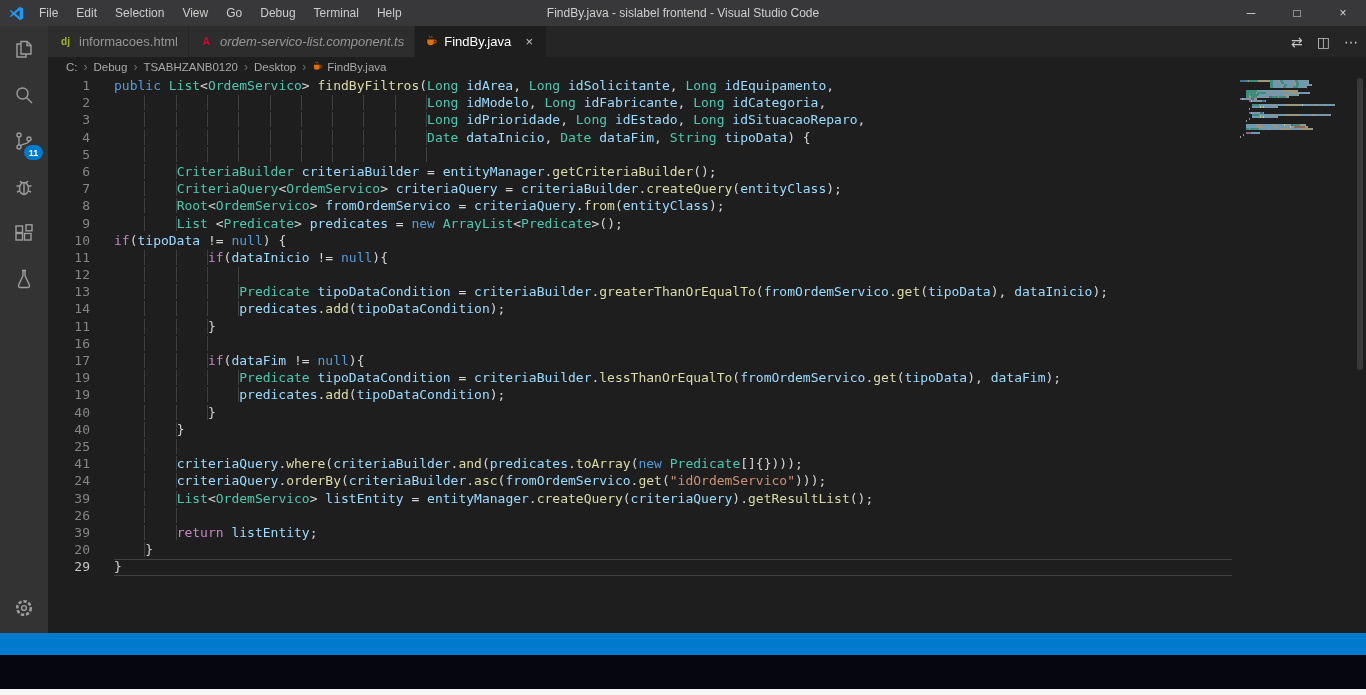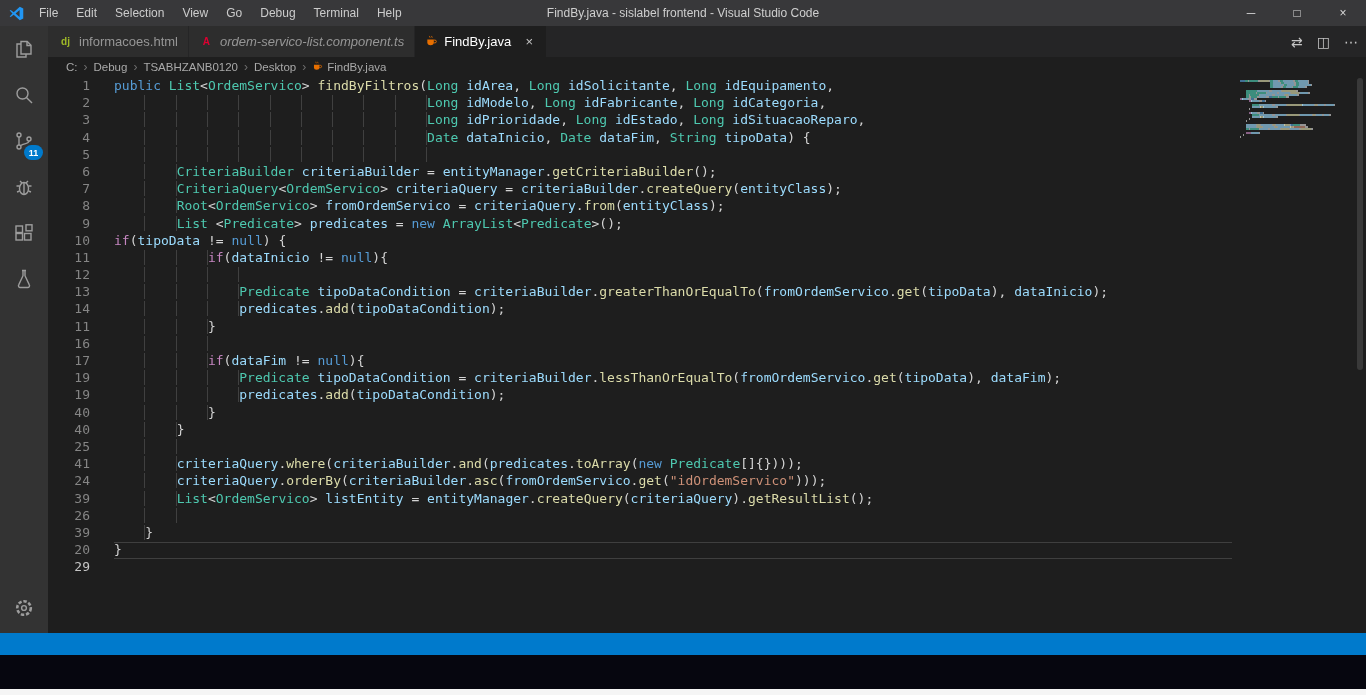--- a/index.html
+++ b/index.html
@@ -238,20 +238,21 @@
         <div class="code-line"><span class="tk-ws">            </span><span class="tk-ct" style="color: rgb(197, 134, 192);">if</span><span class="tk-tx" style="color: rgb(212, 212, 212);">(</span><span class="tk-va" style="color: rgb(156, 220, 254);">dataFim</span><span class="tk-tx" style="color: rgb(212, 212, 212);"> != </span><span class="tk-kw" style="color: rgb(86, 156, 214);">null</span><span class="tk-tx" style="color: rgb(212, 212, 212);">){</span></div>
         <div class="code-line"><span class="tk-ws">                </span><span class="tk-ty" style="color: rgb(78, 201, 176);">Predicate</span><span class="tk-va" style="color: rgb(156, 220, 254);"> tipoDataCondition</span><span class="tk-tx" style="color: rgb(212, 212, 212);"> = </span><span class="tk-va" style="color: rgb(156, 220, 254);">criteriaBuilder</span><span class="tk-tx" style="color: rgb(212, 212, 212);">.</span><span class="tk-fn" style="color: rgb(220, 220, 170);">lessThanOrEqualTo</span><span class="tk-tx" style="color: rgb(212, 212, 212);">(</span><span class="tk-va" style="color: rgb(156, 220, 254);">fromOrdemServico</span><span class="tk-tx" style="color: rgb(212, 212, 212);">.</span><span class="tk-fn" style="color: rgb(220, 220, 170);">get</span><span class="tk-tx" style="color: rgb(212, 212, 212);">(</span><span class="tk-va" style="color: rgb(156, 220, 254);">tipoData</span><span class="tk-tx" style="color: rgb(212, 212, 212);">), </span><span class="tk-va" style="color: rgb(156, 220, 254);">dataFim</span><span class="tk-tx" style="color: rgb(212, 212, 212);">);</span></div>
         <div class="code-line"><span class="tk-ws">                </span><span class="tk-va" style="color: rgb(156, 220, 254);">predicates</span><span class="tk-tx" style="color: rgb(212, 212, 212);">.</span><span class="tk-fn" style="color: rgb(220, 220, 170);">add</span><span class="tk-tx" style="color: rgb(212, 212, 212);">(</span><span class="tk-va" style="color: rgb(156, 220, 254);">tipoDataCondition</span><span class="tk-tx" style="color: rgb(212, 212, 212);">);</span></div>
         <div class="code-line"><span class="tk-ws">            </span><span class="tk-tx" style="color: rgb(212, 212, 212);">}</span></div>
         <div class="code-line"><span class="tk-ws">        </span><span class="tk-tx" style="color: rgb(212, 212, 212);">}</span></div>
         <div class="code-line"><span class="tk-ws">        </span></div>
         <div class="code-line"><span class="tk-ws">        </span><span class="tk-va" style="color: rgb(156, 220, 254);">criteriaQuery</span><span class="tk-tx" style="color: rgb(212, 212, 212);">.</span><span class="tk-fn" style="color: rgb(220, 220, 170);">where</span><span class="tk-tx" style="color: rgb(212, 212, 212);">(</span><span class="tk-va" style="color: rgb(156, 220, 254);">criteriaBuilder</span><span class="tk-tx" style="color: rgb(212, 212, 212);">.</span><span class="tk-fn" style="color: rgb(220, 220, 170);">and</span><span class="tk-tx" style="color: rgb(212, 212, 212);">(</span><span class="tk-va" style="color: rgb(156, 220, 254);">predicates</span><span class="tk-tx" style="color: rgb(212, 212, 212);">.</span><span class="tk-fn" style="color: rgb(220, 220, 170);">toArray</span><span class="tk-tx" style="color: rgb(212, 212, 212);">(</span><span class="tk-kw" style="color: rgb(86, 156, 214);">new </span><span class="tk-ty" style="color: rgb(78, 201, 176);">Predicate</span><span class="tk-tx" style="color: rgb(212, 212, 212);">[]{})));</span></div>
         <div class="code-line"><span class="tk-ws">        </span><span class="tk-va" style="color: rgb(156, 220, 254);">criteriaQuery</span><span class="tk-tx" style="color: rgb(212, 212, 212);">.</span><span class="tk-fn" style="color: rgb(220, 220, 170);">orderBy</span><span class="tk-tx" style="color: rgb(212, 212, 212);">(</span><span class="tk-va" style="color: rgb(156, 220, 254);">criteriaBuilder</span><span class="tk-tx" style="color: rgb(212, 212, 212);">.</span><span class="tk-fn" style="color: rgb(220, 220, 170);">asc</span><span class="tk-tx" style="color: rgb(212, 212, 212);">(</span><span class="tk-va" style="color: rgb(156, 220, 254);">fromOrdemServico</span><span class="tk-tx" style="color: rgb(212, 212, 212);">.</span><span class="tk-fn" style="color: rgb(220, 220, 170);">get</span><span class="tk-tx" style="color: rgb(212, 212, 212);">(</span><span class="tk-st" style="color: rgb(206, 145, 120);">"idOrdemServico"</span><span class="tk-tx" style="color: rgb(212, 212, 212);">)));</span></div>
         <div class="code-line"><span class="tk-ws">        </span><span class="tk-ty" style="color: rgb(78, 201, 176);">List</span><span class="tk-tx" style="color: rgb(212, 212, 212);">&lt;</span><span class="tk-ty" style="color: rgb(78, 201, 176);">OrdemServico</span><span class="tk-tx" style="color: rgb(212, 212, 212);">&gt; </span><span class="tk-va" style="color: rgb(156, 220, 254);">listEntity</span><span class="tk-tx" style="color: rgb(212, 212, 212);"> = </span><span class="tk-va" style="color: rgb(156, 220, 254);">entityManager</span><span class="tk-tx" style="color: rgb(212, 212, 212);">.</span><span class="tk-fn" style="color: rgb(220, 220, 170);">createQuery</span><span class="tk-tx" style="color: rgb(212, 212, 212);">(</span><span class="tk-va" style="color: rgb(156, 220, 254);">criteriaQuery</span><span class="tk-tx" style="color: rgb(212, 212, 212);">).</span><span class="tk-fn" style="color: rgb(220, 220, 170);">getResultList</span><span class="tk-tx" style="color: rgb(212, 212, 212);">();</span></div>
         <div class="code-line"><span class="tk-ws">        </span></div>
+        <div class="code-line"><span class="tk-ws">        </span><span class="tk-ct" style="color: rgb(197, 134, 192);">return</span><span class="tk-va" style="color: rgb(156, 220, 254);"> listEntity</span><span class="tk-tx" style="color: rgb(212, 212, 212);">;</span></div>
         <div class="code-line"><span class="tk-ws">    </span><span class="tk-tx" style="color: rgb(212, 212, 212);">}</span></div>
         <div class="code-line current"><span class="tk-tx" style="color: rgb(212, 212, 212);">}</span></div>
       </div>
     <div class="minimap">
         <div>
           <div class="mm-line"><span class="mm-tk" style="width: 5.25px; background: rgb(86, 156, 214);"></span><span class="mm-tk" style="width: 3px; background: rgb(78, 201, 176);"></span><span class="mm-tk" style="width: 0.75px; background: rgb(212, 212, 212);"></span><span class="mm-tk" style="width: 9px; background: rgb(78, 201, 176);"></span><span class="mm-tk" style="width: 1.5px; background: rgb(212, 212, 212);"></span><span class="mm-tk" style="width: 9.75px; background: rgb(220, 220, 170);"></span><span class="mm-tk" style="width: 0.75px; background: rgb(212, 212, 212);"></span><span class="mm-tk" style="width: 3px; background: rgb(78, 201, 176);"></span><span class="mm-tk" style="width: 5.25px; background: rgb(156, 220, 254);"></span><span class="mm-tk" style="width: 1.5px; background: rgb(212, 212, 212);"></span><span class="mm-tk" style="width: 3px; background: rgb(78, 201, 176);"></span><span class="mm-tk" style="width: 10.5px; background: rgb(156, 220, 254);"></span><span class="mm-tk" style="width: 1.5px; background: rgb(212, 212, 212);"></span><span class="mm-tk" style="width: 3px; background: rgb(78, 201, 176);"></span><span class="mm-tk" style="width: 10.5px; background: rgb(156, 220, 254);"></span><span class="mm-tk" style="width: 0.75px; background: rgb(212, 212, 212);"></span></div>
           <div class="mm-line"><span class="mm-tk" style="width: 30px;"></span><span class="mm-tk" style="width: 3px; background: rgb(78, 201, 176);"></span><span class="mm-tk" style="width: 6.75px; background: rgb(156, 220, 254);"></span><span class="mm-tk" style="width: 1.5px; background: rgb(212, 212, 212);"></span><span class="mm-tk" style="width: 3px; background: rgb(78, 201, 176);"></span><span class="mm-tk" style="width: 9.75px; background: rgb(156, 220, 254);"></span><span class="mm-tk" style="width: 1.5px; background: rgb(212, 212, 212);"></span><span class="mm-tk" style="width: 3px; background: rgb(78, 201, 176);"></span><span class="mm-tk" style="width: 9px; background: rgb(156, 220, 254);"></span><span class="mm-tk" style="width: 0.75px; background: rgb(212, 212, 212);"></span></div>
           <div class="mm-line"><span class="mm-tk" style="width: 30px;"></span><span class="mm-tk" style="width: 3px; background: rgb(78, 201, 176);"></span><span class="mm-tk" style="width: 9.75px; background: rgb(156, 220, 254);"></span><span class="mm-tk" style="width: 1.5px; background: rgb(212, 212, 212);"></span><span class="mm-tk" style="width: 3px; background: rgb(78, 201, 176);"></span><span class="mm-tk" style="width: 6.75px; background: rgb(156, 220, 254);"></span><span class="mm-tk" style="width: 1.5px; background: rgb(212, 212, 212);"></span><span class="mm-tk" style="width: 3px; background: rgb(78, 201, 176);"></span><span class="mm-tk" style="width: 12.75px; background: rgb(156, 220, 254);"></span><span class="mm-tk" style="width: 0.75px; background: rgb(212, 212, 212);"></span></div>
           <div class="mm-line"><span class="mm-tk" style="width: 30px;"></span><span class="mm-tk" style="width: 3px; background: rgb(78, 201, 176);"></span><span class="mm-tk" style="width: 8.25px; background: rgb(156, 220, 254);"></span><span class="mm-tk" style="width: 1.5px; background: rgb(212, 212, 212);"></span><span class="mm-tk" style="width: 3px; background: rgb(78, 201, 176);"></span><span class="mm-tk" style="width: 6px; background: rgb(156, 220, 254);"></span><span class="mm-tk" style="width: 1.5px; background: rgb(212, 212, 212);"></span><span class="mm-tk" style="width: 4.5px; background: rgb(78, 201, 176);"></span><span class="mm-tk" style="width: 6.75px; background: rgb(156, 220, 254);"></span><span class="mm-tk" style="width: 2.25px; background: rgb(212, 212, 212);"></span></div>
           <div class="mm-line"><span class="mm-tk" style="width: 30px;"></span></div>

